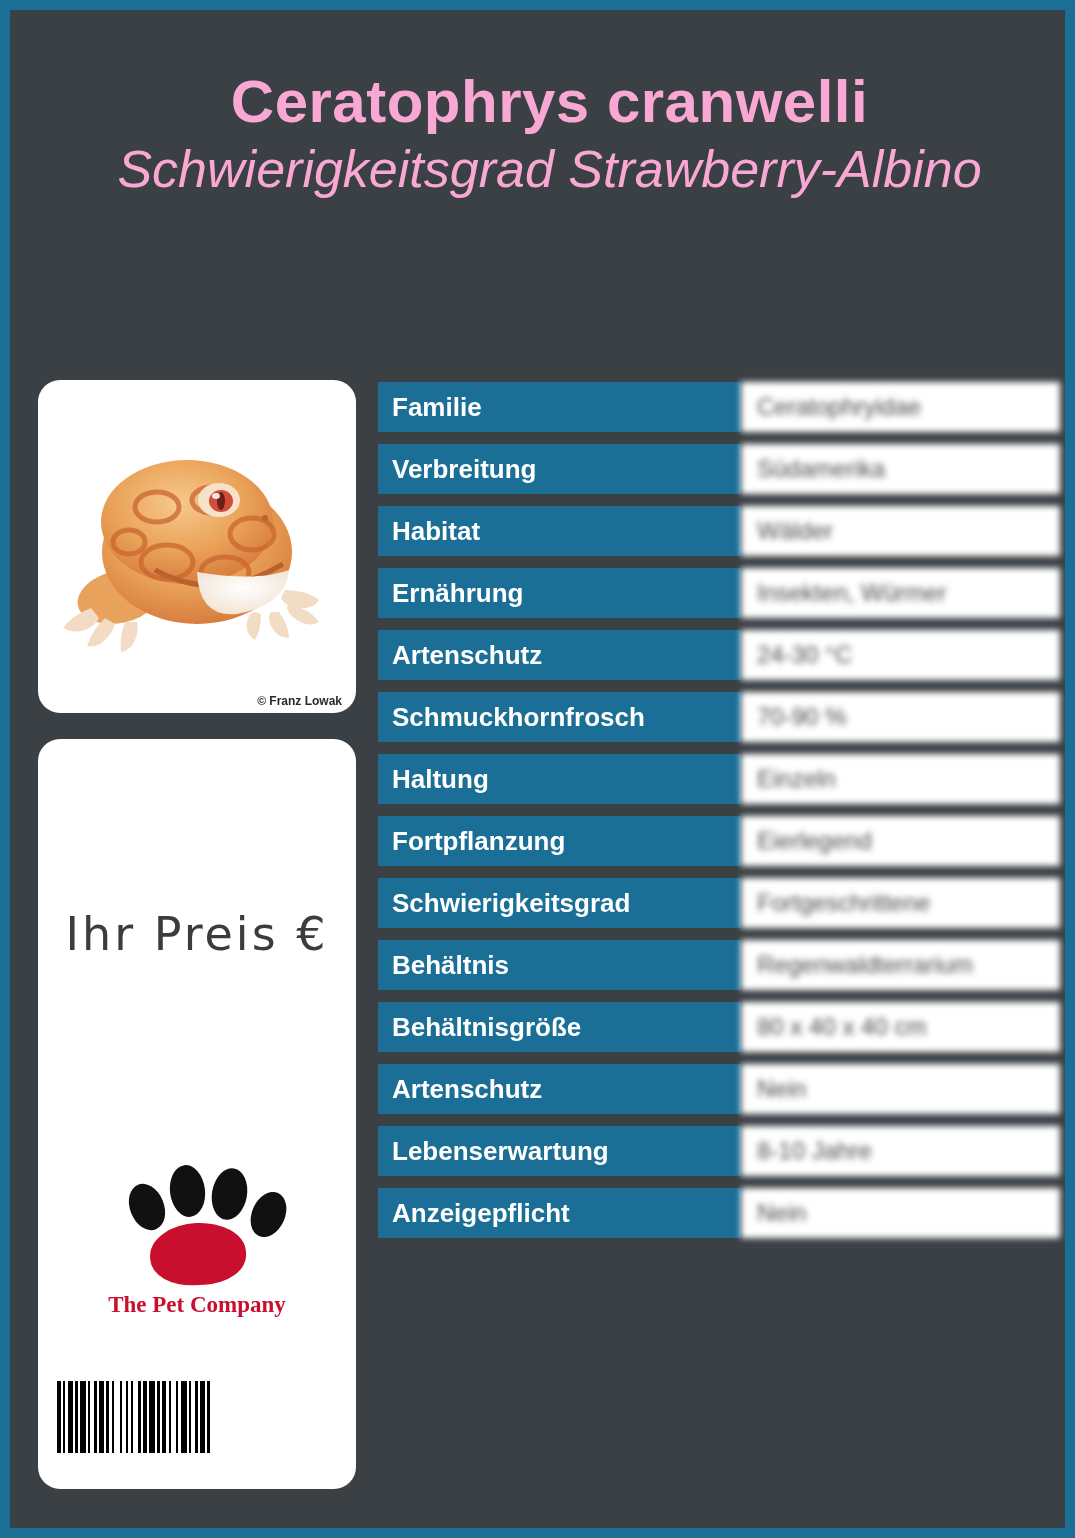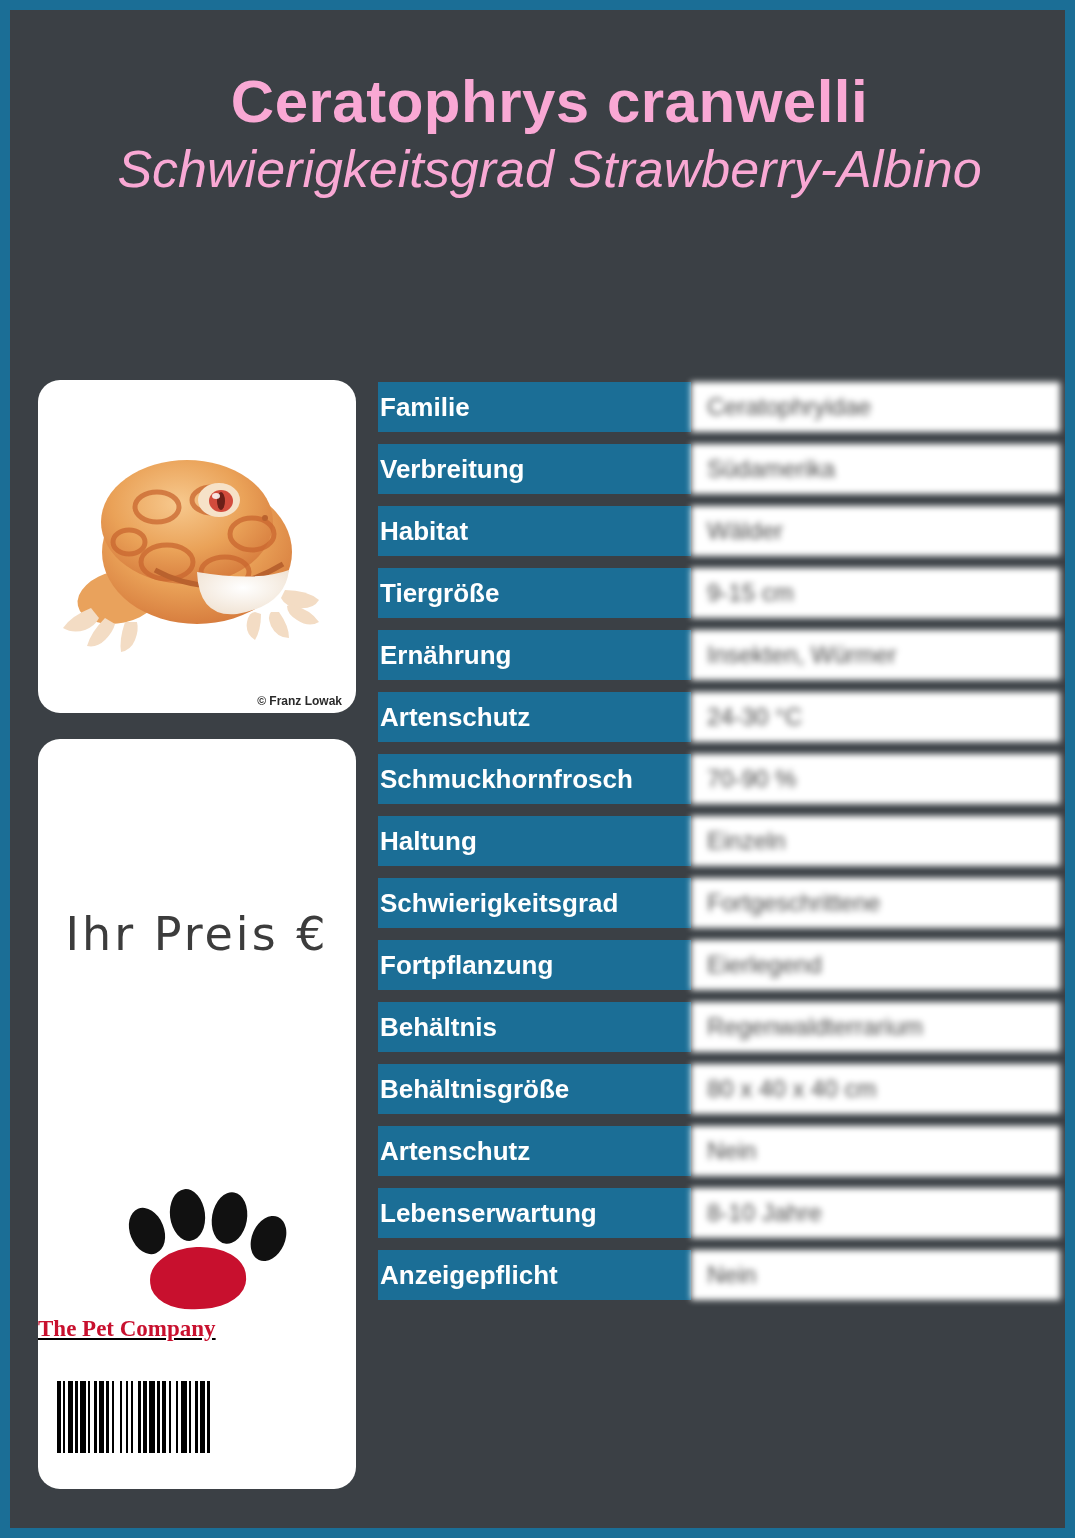--- a/index.html
+++ b/index.html
@@ -90,24 +90,23 @@
     width: 100%;
     text-align: center;
     font-size: 46px;
     color: #3c3c3c;
     letter-spacing: 3px;
     font-family: "DejaVu Sans", sans-serif;
   }
   .logo-block {
     position: absolute;
     left: 0;
-    top: 448px;
+    top: 424px;
     width: 100%;
-    text-align: left;
-    text-decoration: underline;
+    text-align: center;
   }
   .paw {
     position: relative;
     width: 190px;
     height: 125px;
     margin: 0 auto;
   }
   .toe {
     position: absolute;
     background: #111111;
@@ -153,28 +152,28 @@
     top: 372px;
     width: 682px;
   }
   .row {
     display: flex;
     align-items: stretch;
     height: 50px;
     margin-bottom: 12px;
   }
   .cell-label {
-    width: 313px;
+    width: 363px;
     background: #1b6e96;
     color: #ffffff;
     font-size: 26px;
     font-weight: bold;
     display: flex;
     align-items: center;
-    padding-left: 2px;
+    padding-left: 14px;
     white-space: nowrap;
   }
   .cell-value {
     flex: 1;
     background: #ffffff;
     color: #4a4a4a;
     font-size: 24px;
     display: flex;
     align-items: center;
     padding-left: 16px;
@@ -325,48 +324,44 @@
       </div>
       <div class="row">
         <div class="cell-label">Verbreitung</div>
         <div class="cell-value">Südamerika</div>
       </div>
       <div class="row">
         <div class="cell-label">Habitat</div>
         <div class="cell-value">Wälder</div>
       </div>
       <div class="row">
-        <div class="cell-label">Tiergröße</div>
-        <div class="cell-value">9-15 cm</div>
-      </div>
-      <div class="row">
         <div class="cell-label">Ernährung</div>
         <div class="cell-value">Insekten, Würmer</div>
       </div>
       <div class="row">
         <div class="cell-label">Artenschutz</div>
         <div class="cell-value">24-30 °C</div>
       </div>
       <div class="row">
         <div class="cell-label">Schmuckhornfrosch</div>
         <div class="cell-value">70-90 %</div>
       </div>
       <div class="row">
         <div class="cell-label">Haltung</div>
         <div class="cell-value">Einzeln</div>
       </div>
       <div class="row">
+        <div class="cell-label">Fortpflanzung</div>
+        <div class="cell-value">Eierlegend</div>
+      </div>
+      <div class="row">
         <div class="cell-label">Schwierigkeitsgrad</div>
         <div class="cell-value">Fortgeschrittene</div>
       </div>
       <div class="row">
-        <div class="cell-label">Fortpflanzung</div>
-        <div class="cell-value">Eierlegend</div>
-      </div>
-      <div class="row">
         <div class="cell-label">Behältnis</div>
         <div class="cell-value">Regenwaldterrarium</div>
       </div>
       <div class="row">
         <div class="cell-label">Behältnisgröße</div>
         <div class="cell-value">80 x 40 x 40 cm</div>
       </div>
       <div class="row">
         <div class="cell-label">Artenschutz</div>
         <div class="cell-value">Nein</div>

